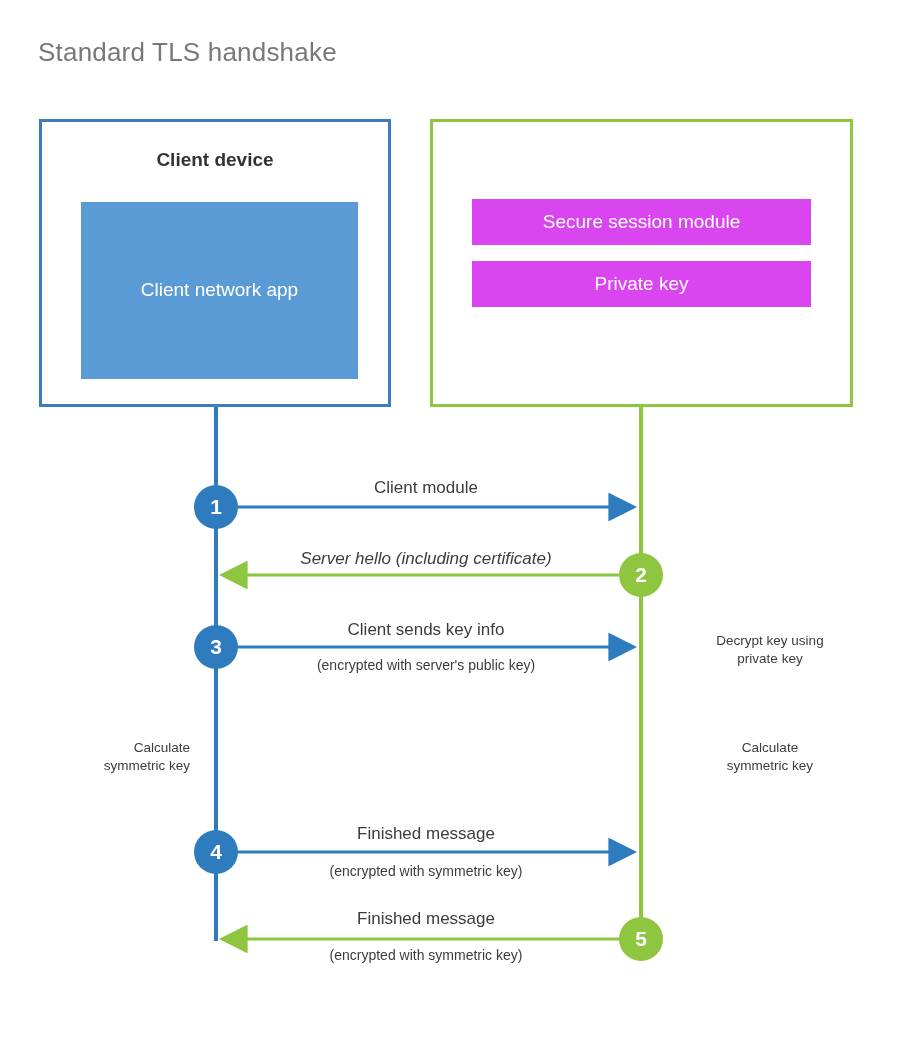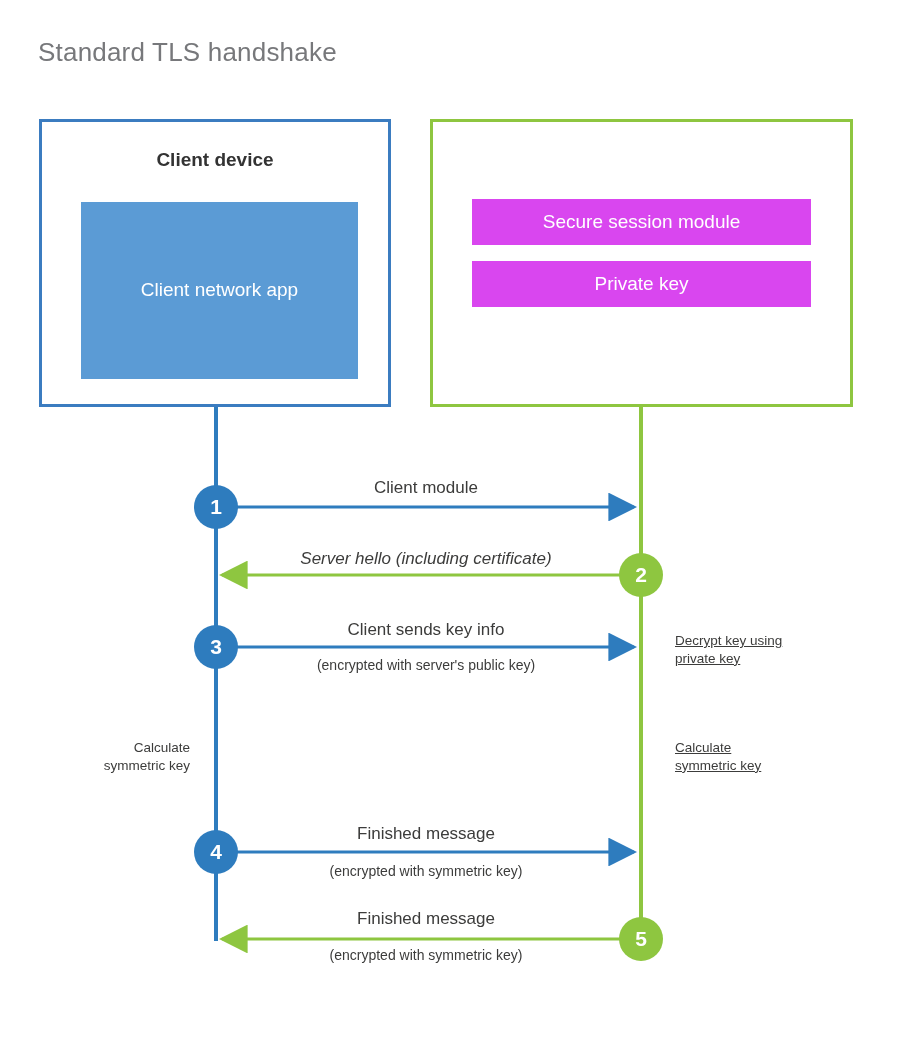--- a/index.html
+++ b/index.html
@@ -165,21 +165,21 @@
   }
 
   
   .side-note {
     position: absolute;
     color: #3c3c3b;
     font-size: 13.5px;
     line-height: 1.3;
     white-space: pre-line;
   }
-  .side-note.right-of-line { text-align: left; text-decoration: underline; }
+  .side-note.right-of-line { text-align: center; }
   .side-note.left-of-line { text-align: right; }
 </style>
 </head>
 <body>
 
 <div id="diagram-root">
 
   <div class="page-title">Standard TLS handshake</div>
 
   <div class="party-box client">

